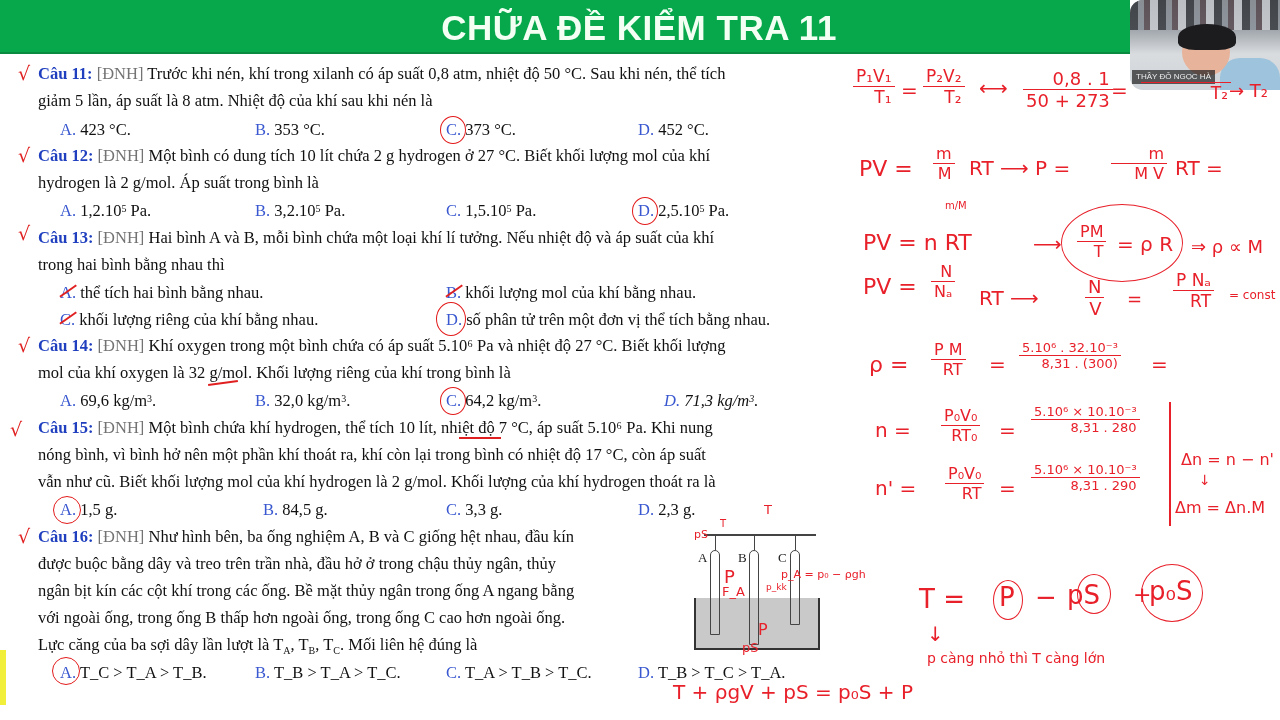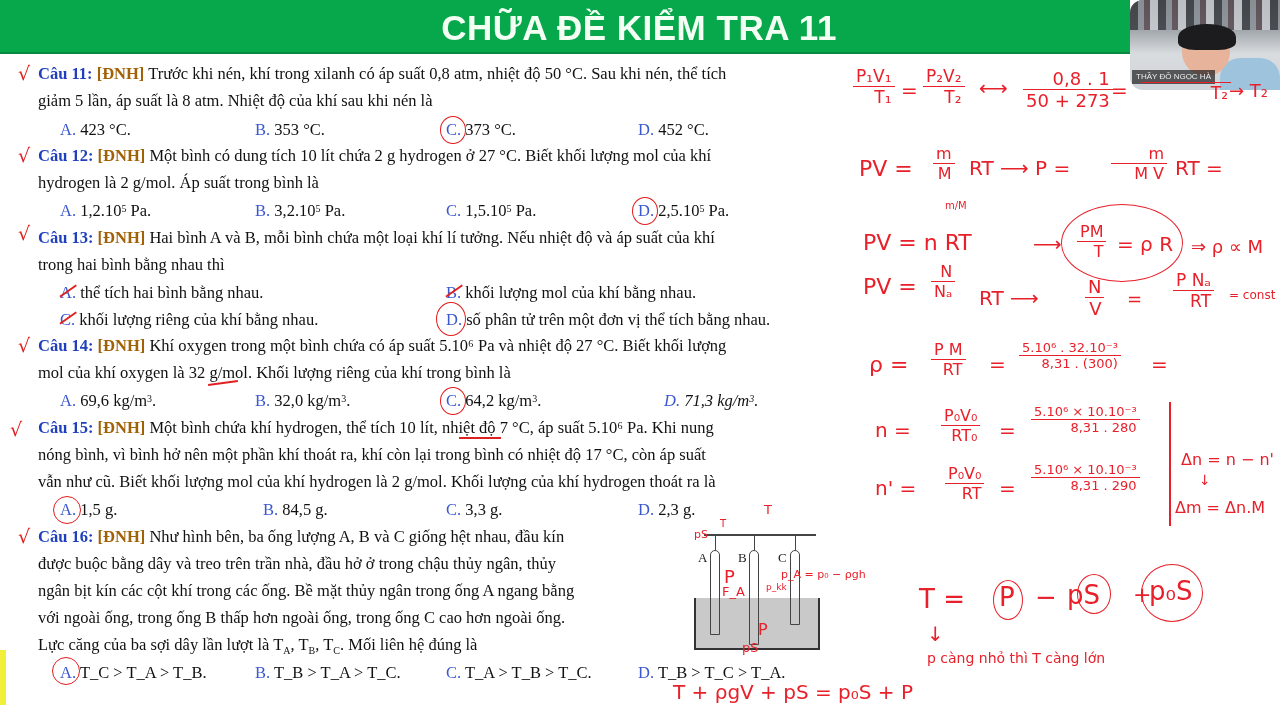--- a/index.html
+++ b/index.html
@@ -14,21 +14,21 @@
   .webcam .person-head { position:absolute; left:52px; top:28px; width:48px; height:48px; border-radius:50%; background:#e7b39a; }
   .webcam .person-hair { position:absolute; left:48px; top:24px; width:58px; height:26px; border-radius:50% 50% 30% 30%; background:#1c1c1e; }
   .webcam .person-body { position:absolute; left:90px; top:58px; width:60px; height:40px; border-radius:20px 20px 0 0; background:#9ec3dd; }
   .webcam .name-tag { position:absolute; left:2px; top:70px; height:14px; padding:0 4px; background:rgba(30,30,30,.7); color:#eee; font-family:"Liberation Sans", sans-serif; font-size:8px; line-height:14px; }
 
   .content { position:absolute; left:0; top:56px; width:845px; height:664px; }
   .q { position:absolute; left:0; width:840px; font-size:16.5px; line-height:27px; }
   .q .line { position:absolute; white-space:nowrap; }
   .check { position:absolute; color:#e02020; font-family:"DejaVu Sans", sans-serif; font-size:19px; }
   .qnum { color:#1f3fbf; font-weight:bold; }
-  .tag { color:#a16207; font-weight:bold; }
+  .tag { color:#737373; font-weight:normal; }
   .opt { position:absolute; white-space:nowrap; font-size:16.5px; }
   .opt .letter { color:#3a58d0; }
   .circle { position:absolute; border:1.6px solid #e31b1b; border-radius:50%; }
   .strike { position:absolute; height:1.6px; background:#e02020; transform:rotate(-35deg); }
   sup { font-size:10px; vertical-align:top; position:relative; top:-2px; }
   sub { font-size:10px; }
   .underline { position:absolute; height:2px; background:#e02020; }
 
   .notes { position:absolute; left:845px; top:56px; width:435px; height:664px; }
   .hw { position:absolute; color:#e8202a; font-family:"DejaVu Sans", sans-serif; white-space:nowrap; }
@@ -144,21 +144,21 @@
     <div class="opt" style="left:255px;top:82px;margin-left:8px;"><span class="letter">B.</span> <span>84,5 g.</span></div>
     <div class="opt" style="left:446px;top:82px;"><span class="letter">C.</span> <span>3,3 g.</span></div>
     <div class="opt" style="left:638px;top:82px;"><span class="letter">D.</span> <span>2,3 g.</span></div>
   </div>
 
   <div class="q" style="top:467px;">
     <span class="check" style="left:18px;top:0px;">√</span>
     <div class="line" style="left:38px;top:0;">
       <span class="qnum">Câu 16:</span>
       <span class="tag">[ĐNH]</span>
-      <span>Như hình bên, ba ống lượng A, B và C giống hệt nhau, đầu kín</span>
+      <span>Như hình bên, ba ống nghiệm A, B và C giống hệt nhau, đầu kín</span>
     </div>
     <div class="line" style="left:38px;top:27px;">được buộc bằng dây và treo trên trần nhà, đầu hở ở trong chậu thủy ngân, thủy</div>
     <div class="line" style="left:38px;top:54px;">ngân bịt kín các cột khí trong các ống. Bề mặt thủy ngân trong ống A ngang bằng</div>
     <div class="line" style="left:38px;top:81px;">với ngoài ống, trong ống B thấp hơn ngoài ống, trong ống C cao hơn ngoài ống.</div>
     <div class="line" style="left:38px;top:108px;"><span>Lực căng của ba sợi dây lần lượt là T</span><sub>A</sub><span>, T</span><sub>B</sub><span>, T</span><sub>C</sub><span>. Mối liên hệ đúng là</span></div>
     <div class="opt" style="left:60px;top:136px;"><span class="letter">A.</span> <span>T_C &gt; T_A &gt; T_B.</span></div>
     <div class="circle" style="left:52px;top:134px;width:28px;height:28px;"></div>
     <div class="opt" style="left:255px;top:136px;"><span class="letter">B.</span> <span>T_B &gt; T_A &gt; T_C.</span></div>
     <div class="opt" style="left:446px;top:136px;"><span class="letter">C.</span> <span>T_A &gt; T_B &gt; T_C.</span></div>
     <div class="opt" style="left:638px;top:136px;"><span class="letter">D.</span> <span>T_B &gt; T_C &gt; T_A.</span></div>

